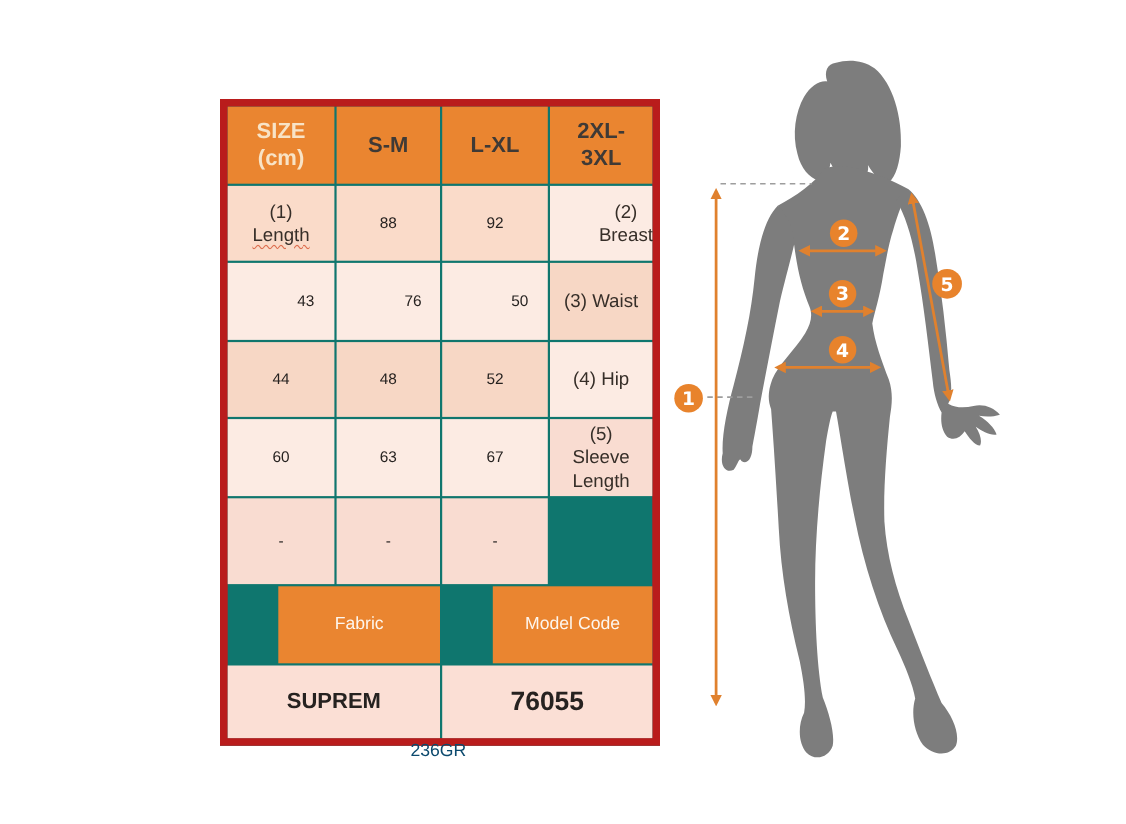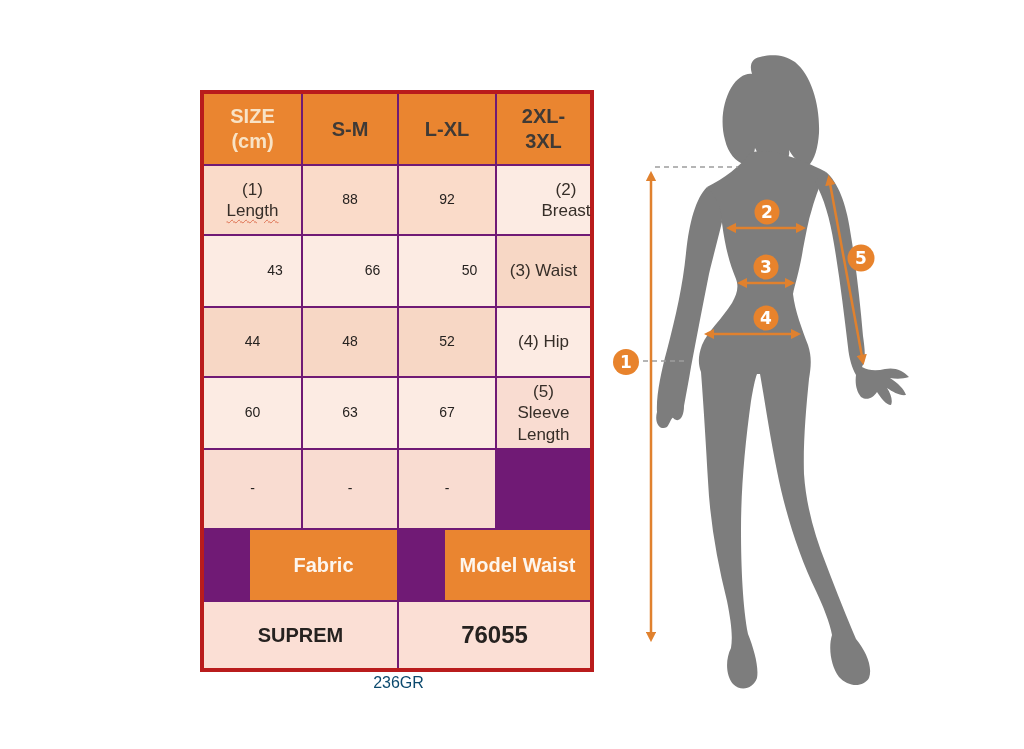--- a/index.html
+++ b/index.html
@@ -7,39 +7,39 @@
     width:1024px;height:749px;position:relative;background:#ffffff;
     font-family:"Liberation Sans", sans-serif;overflow:hidden;
   }
   
   .size-table{
     position:absolute;left:200px;top:90px;
     display:grid;
     grid-template-columns:97px 94px 96px 93px;
     grid-template-rows:70px 68px 70px 68px 70px 78px 70px 66px;
     gap:2px;
-    background:#701a75;
-    border:4px solid #b91c1c;
+    background:#0f766e;
+    border:7px solid #b91c1c;
   }
   .cell{
     display:flex;align-items:center;justify-content:center;
     text-align:center;white-space:pre-line;line-height:1.25;
     color:#2a2522;
   }
   .th{background:#ea8530;font-weight:bold;font-size:20px;color:#3f3a36;}
   .th-corner{color:#f8e3c6;}
   .lbl{font-size:17px;color:#362e28;}
   .val{font-size:14px;color:#262220;}
   .row-length{background:#fadbc9;}
   .row-breast{background:#fcebe3;padding-left:45px;}
   .row-waist{background:#f7d7c5;}
   .row-hip{background:#fcebe3;}
   .row-sleeve{background:#f9dcd1;}
   .row-bottom{background:#fbdfd5;font-weight:bold;}
-  .f-head{background:#ea8530;font-weight:bold;font-size:20px;color:#fdf6ee;margin-left:46px;}
+  .f-head{background:#ea8530;font-weight:normal;font-size:16px;color:#fdf6ee;margin-left:46px;}
   .span2a{grid-column:1 / span 2;}
   .span2b{grid-column:3 / span 2;}
   .lbl-stack{display:flex;flex-direction:column;align-items:center;}
   .wavy{
     text-decoration:underline;
     text-decoration-style:wavy;
     text-decoration-color:#dd6f50;
     text-decoration-thickness:1px;
     text-underline-offset:3px;
   }
@@ -68,42 +68,42 @@
 
   <div class="cell lbl row-length lbl-stack">
     <span>(1)</span>
     <span class="wavy">Length</span>
   </div>
   <div class="cell val row-length">88</div>
   <div class="cell val row-length">92</div>
 
   <div class="cell lbl row-breast">(2) Breast</div>
   <div class="cell val row-breast">43</div>
-  <div class="cell val row-breast">66</div>
+  <div class="cell val row-breast">76</div>
   <div class="cell val row-breast">50</div>
 
   <div class="cell lbl row-waist">(3) Waist</div>
   <div class="cell val row-waist">44</div>
   <div class="cell val row-waist">48</div>
   <div class="cell val row-waist">52</div>
 
   <div class="cell lbl row-hip">(4) Hip</div>
   <div class="cell val row-hip">60</div>
   <div class="cell val row-hip">63</div>
   <div class="cell val row-hip">67</div>
 
   <div class="cell lbl row-sleeve">(5)
 Sleeve
 Length</div>
   <div class="cell val row-sleeve">-</div>
   <div class="cell val row-sleeve">-</div>
   <div class="cell val row-sleeve">-</div>
 
   <div class="cell f-head span2a">Fabric</div>
-  <div class="cell f-head span2b">Model Waist</div>
+  <div class="cell f-head span2b">Model Code</div>
 
   <div class="cell val row-bottom span2a" style="font-size:20px">SUPREM</div>
   <div class="cell val row-bottom span2b" style="font-size:24px">76055</div>
 </div>
 
 <div class="ref-code">236GR</div>
 
 <svg class="diagram" viewBox="0 0 320 650" xmlns="http://www.w3.org/2000/svg">
   <defs>
     <marker id="arr" viewBox="0 0 10 10" refX="7" refY="5" markerWidth="4.2" markerHeight="4.2" orient="auto-start-reverse">

